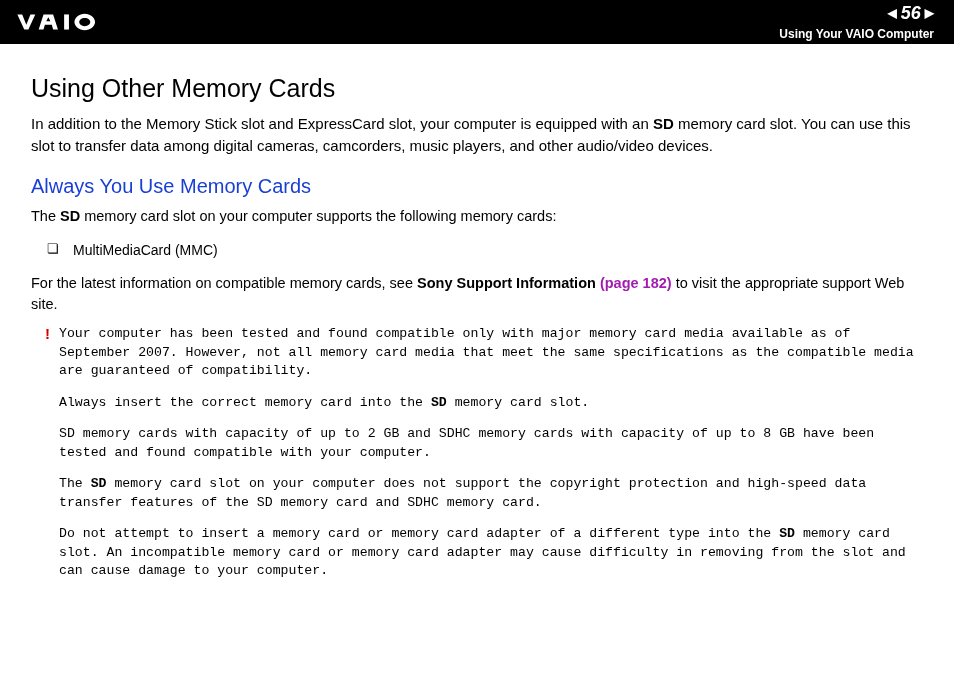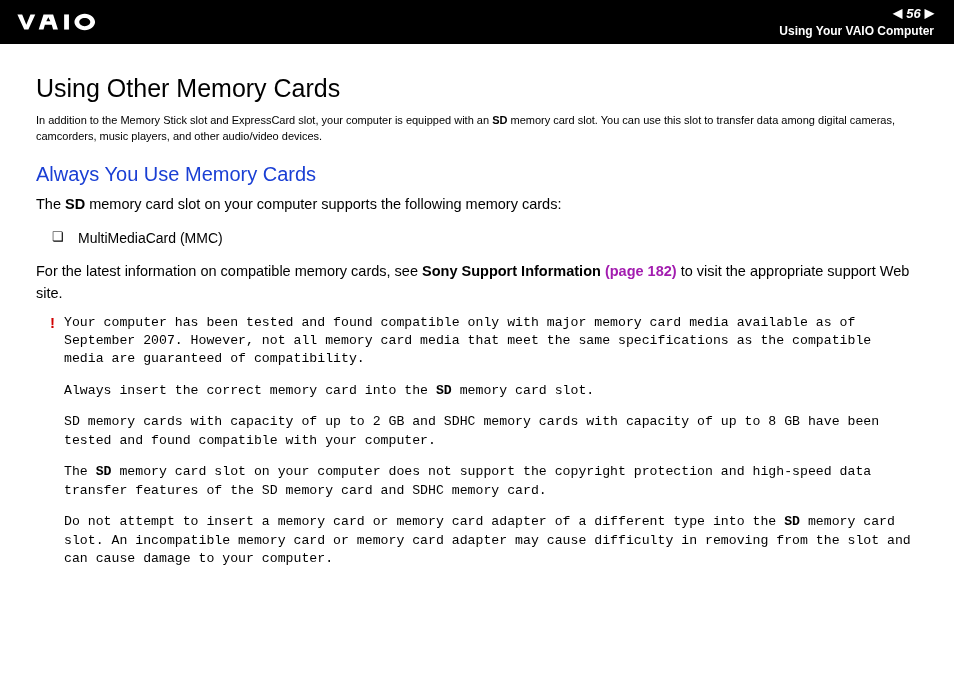--- a/index.html
+++ b/index.html
@@ -36,32 +36,33 @@
   }
   .page-nav {
     display: flex;
     align-items: center;
     justify-content: flex-end;
     gap: 4px;
     font-style: italic;
     font-weight: bold;
   }
   .page-nav .arrow { font-style: normal; font-size: 12px; color: #fff; }
-  .page-nav .num { font-size: 13px; }
+  .page-nav .num { font-size: 18px; }
   .section-label { font-weight: bold; font-size: 12px; text-align: center; }
   .content {
-    padding: 30px 36px 20px 36px;
+    padding: 30px 36px 20px 16px;
+    margin-left: 15px;
   }
   h1 {
     font-size: 25px;
     font-weight: normal;
     margin-bottom: 10px;
   }
   .intro {
-    font-size: 11px;
+    font-size: 15px;
     line-height: 1.45;
     margin-bottom: 18px;
   }
   h2 {
     color: #1a3fd4;
     font-size: 20px;
     font-weight: normal;
     margin-bottom: 8px;
   }
   .support-line {

